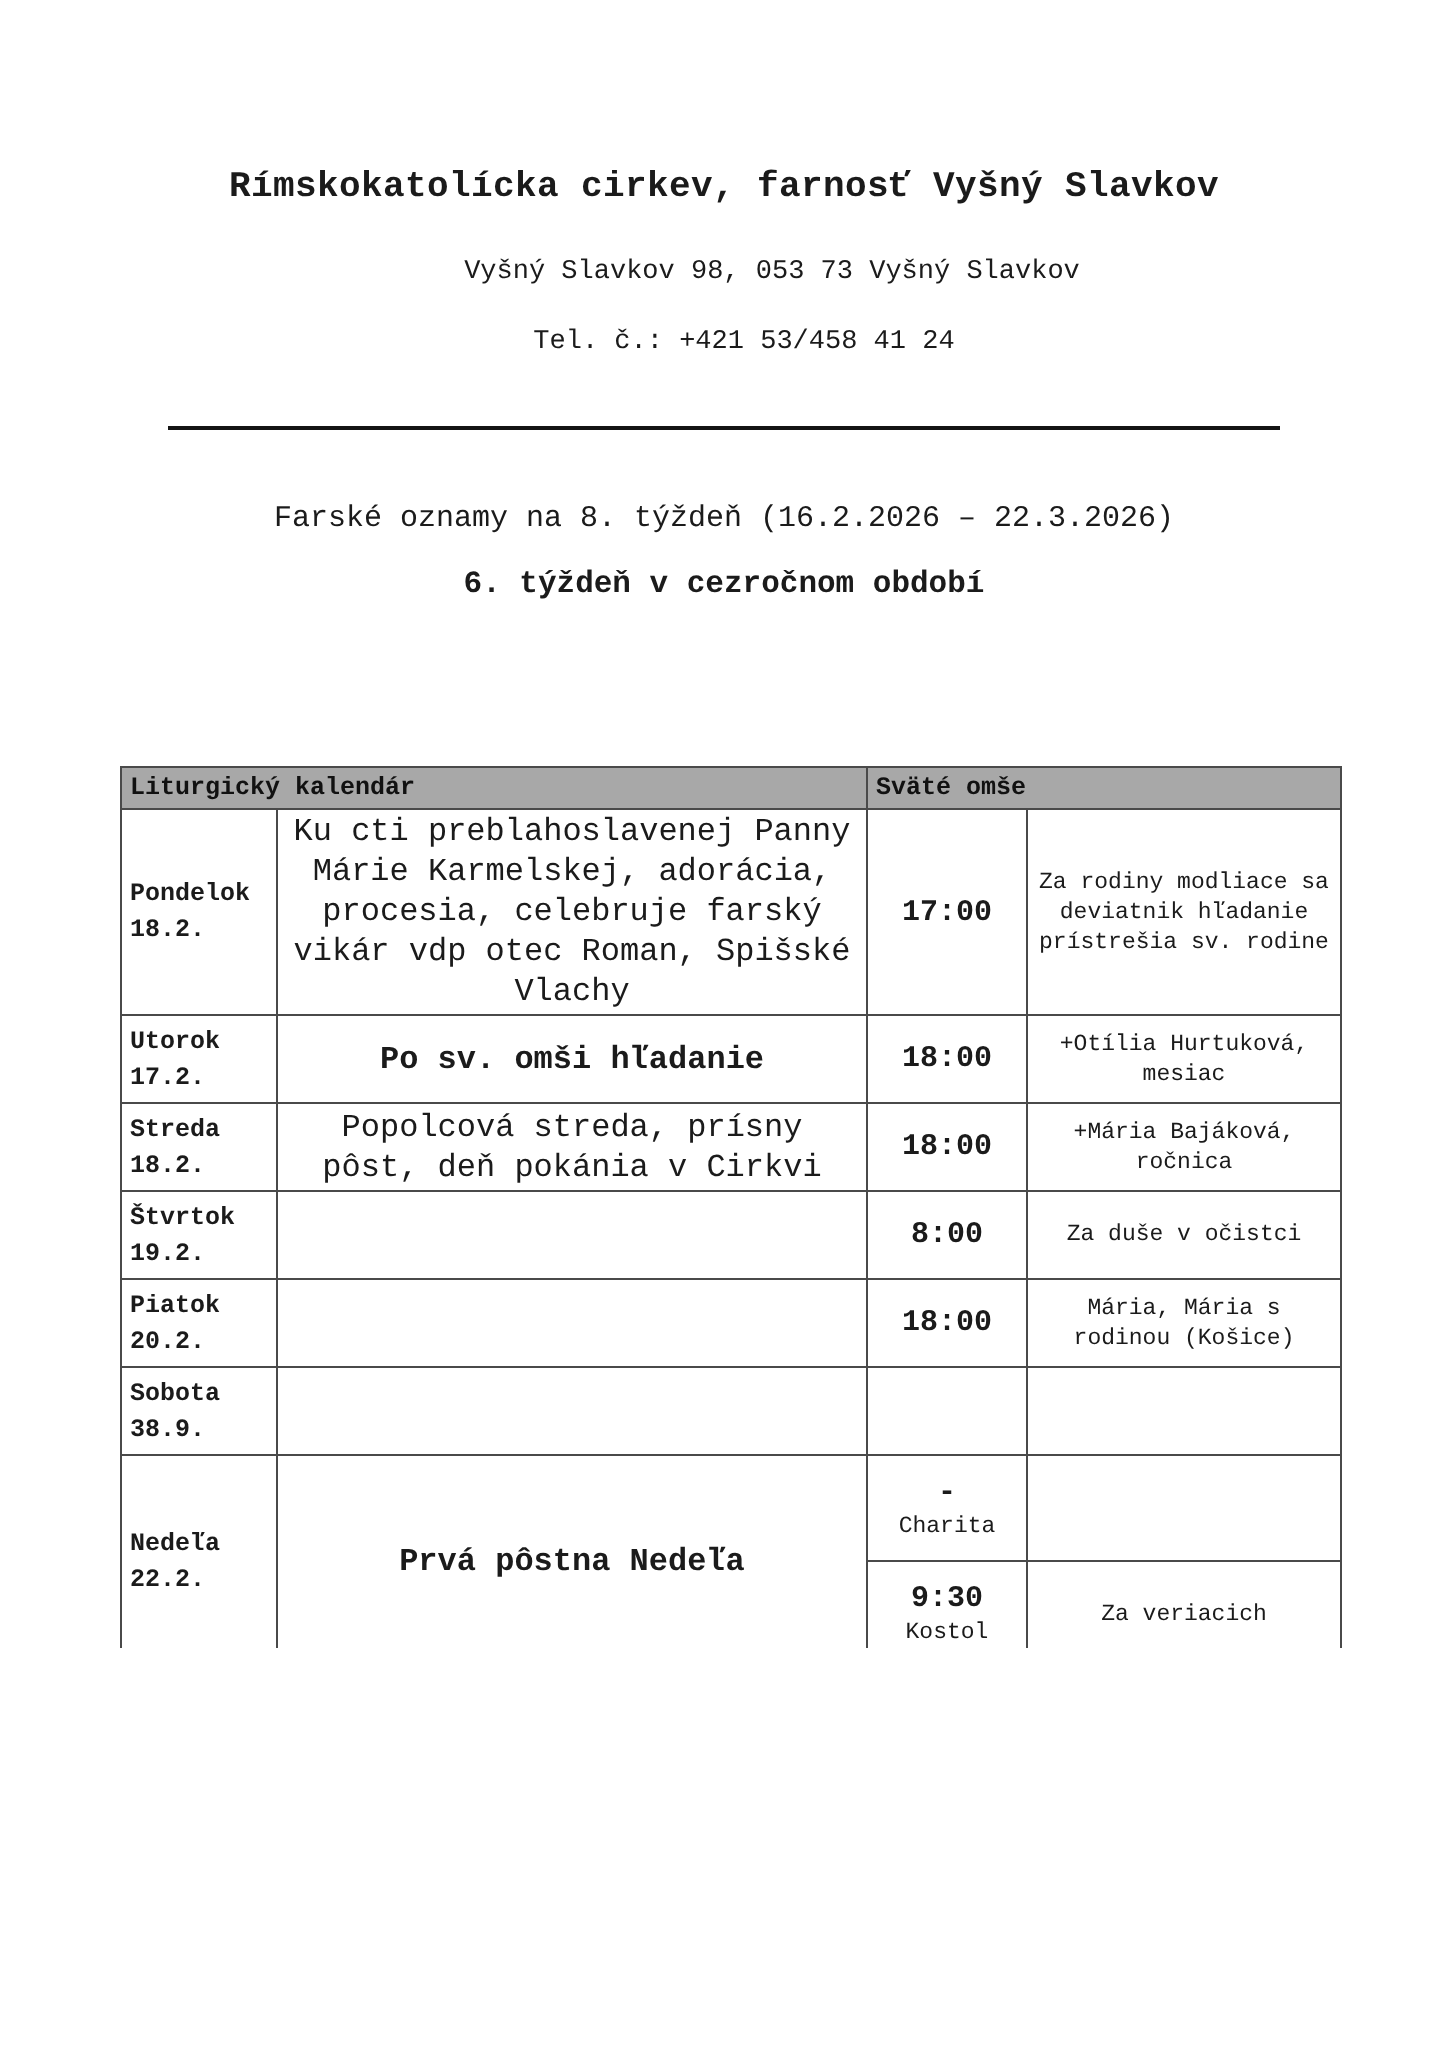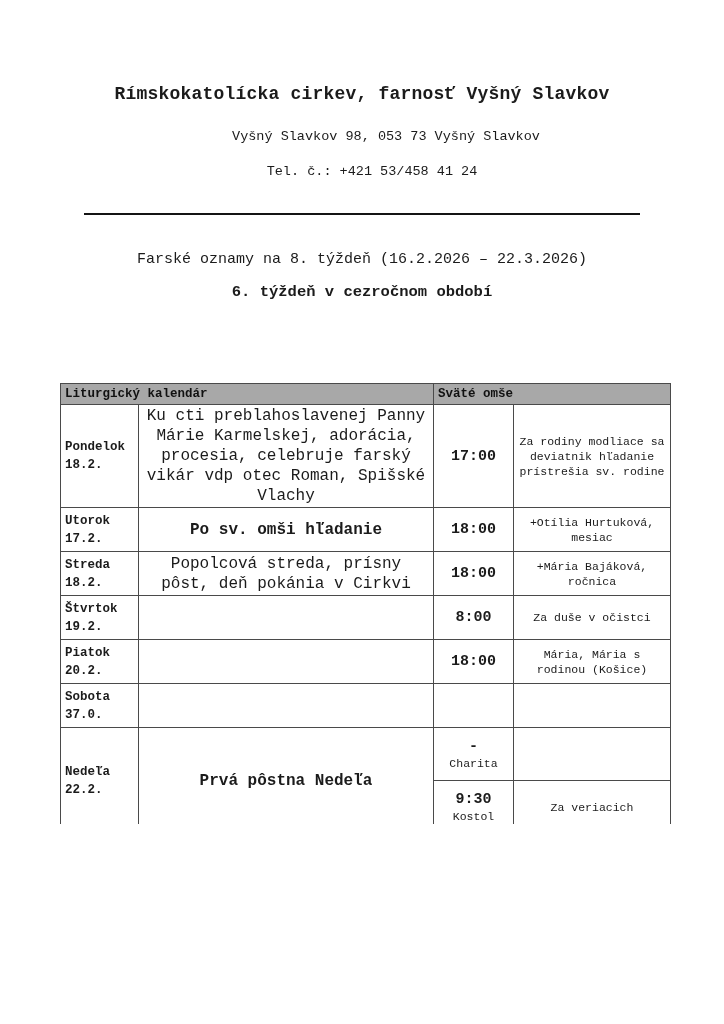--- a/index.html
+++ b/index.html
@@ -171,21 +171,21 @@
           <span>Piatok</span>
           <span>20.2.</span>
         </td>
         <td class="desc"></td>
         <td class="time">18:00</td>
         <td class="intent">Mária, Mária s rodinou (Košice)</td>
       </tr>
       <tr>
         <td class="day">
           <span>Sobota</span>
-          <span>37.0.</span>
+          <span>38.9.</span>
         </td>
         <td class="desc"></td>
         <td class="time"></td>
         <td class="intent"></td>
       </tr>
       <tr class="sunday-sub">
         <td class="day" rowspan="2">
           <span>Nedeľa</span>
           <span>22.2.</span>
         </td>

